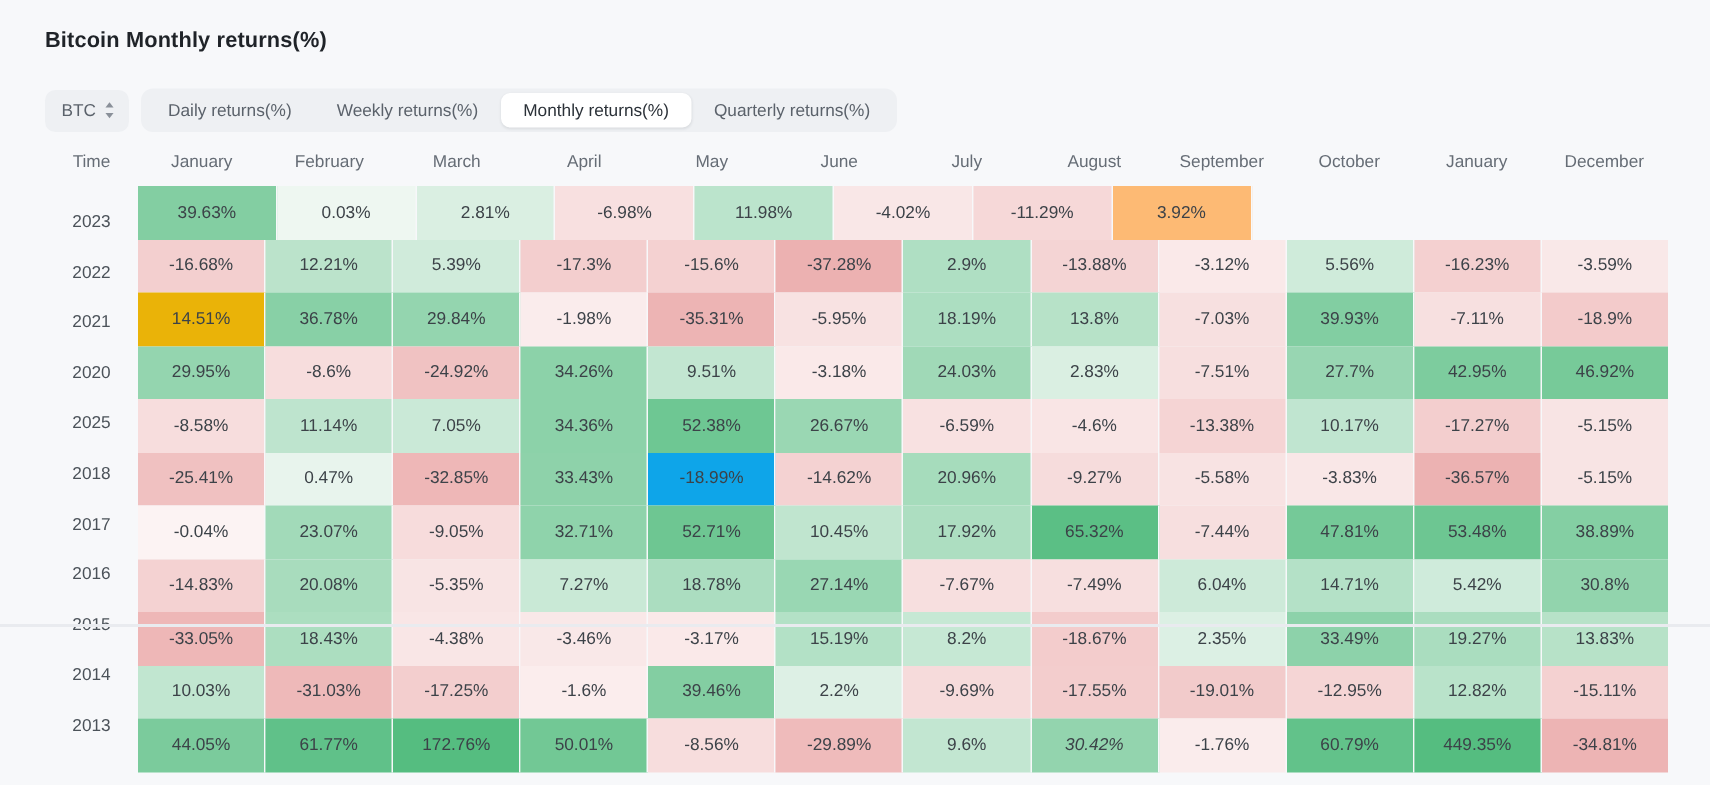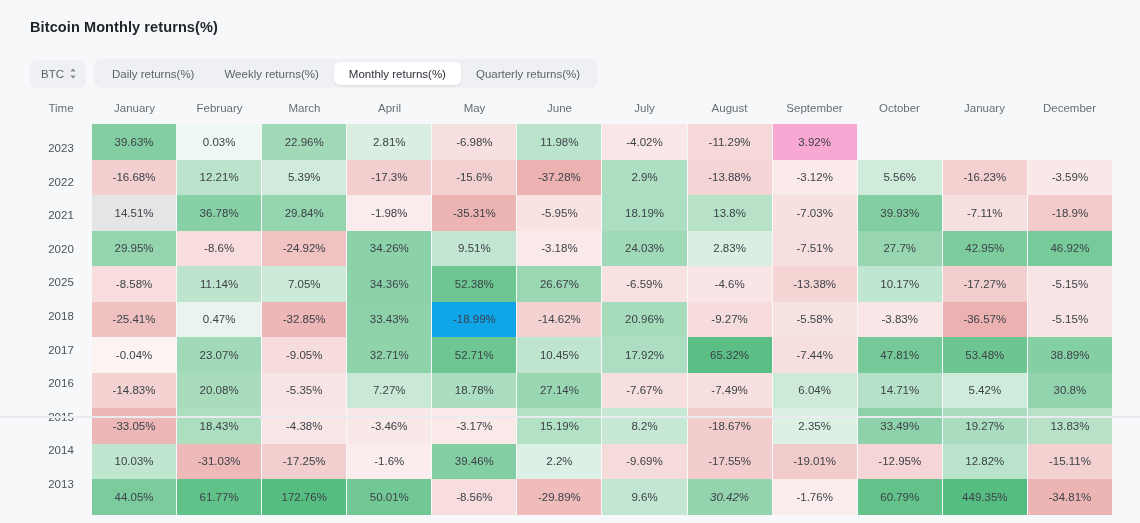--- a/index.html
+++ b/index.html
@@ -205,27 +205,26 @@
         <div class="cell">October</div>
         <div class="cell">January</div>
         <div class="cell">December</div>
       </div>
     <div class="body" id="body" style="height: 390.5px;">
       <div class="rows" id="rows">
           <div class="row">
             <div class="spacer-col"></div>
             <div class="cell" style="background: rgb(131, 206, 162);">39.63%</div>
             <div class="cell" style="background: rgb(238, 247, 241);">0.03%</div>
-            <div class="cell" style="background: rgb(162, 218, 185);">22.96%</div>
             <div class="cell" style="background: rgb(218, 239, 226);">2.81%</div>
             <div class="cell" style="background: rgb(248, 224, 224);">-6.98%</div>
             <div class="cell" style="background: rgb(187, 228, 204);">11.98%</div>
             <div class="cell" style="background: rgb(249, 231, 231);">-4.02%</div>
             <div class="cell" style="background: rgb(246, 216, 216);">-11.29%</div>
-            <div class="cell" style="background: #f9a8d4;">3.92%</div>
+            <div class="cell" style="background: #fdba74;">3.92%</div>
             <div class="cell empty"></div>
             <div class="cell empty"></div>
             <div class="cell empty"></div>
           </div>
           <div class="row">
             <div class="spacer-col"></div>
             <div class="cell" style="background: rgb(243, 207, 207);">-16.68%</div>
             <div class="cell" style="background: rgb(187, 227, 203);">12.21%</div>
             <div class="cell" style="background: rgb(208, 235, 219);">5.39%</div>
             <div class="cell" style="background: rgb(243, 206, 206);">-17.3%</div>
@@ -233,21 +232,21 @@
             <div class="cell" style="background: rgb(236, 177, 177);">-37.28%</div>
             <div class="cell" style="background: rgb(175, 223, 195);">2.9%</div>
             <div class="cell" style="background: rgb(244, 212, 212);">-13.88%</div>
             <div class="cell" style="background: rgb(250, 233, 233);">-3.12%</div>
             <div class="cell" style="background: rgb(207, 235, 218);">5.56%</div>
             <div class="cell" style="background: rgb(244, 208, 208);">-16.23%</div>
             <div class="cell" style="background: rgb(249, 232, 232);">-3.59%</div>
           </div>
           <div class="row">
             <div class="spacer-col"></div>
-            <div class="cell" style="background: #e5e5e5;">14.51%</div>
+            <div class="cell" style="background: #eab308;">14.51%</div>
             <div class="cell" style="background: rgb(136, 208, 166);">36.78%</div>
             <div class="cell" style="background: rgb(148, 213, 175);">29.84%</div>
             <div class="cell" style="background: rgb(250, 236, 236);">-1.98%</div>
             <div class="cell" style="background: rgb(237, 180, 180);">-35.31%</div>
             <div class="cell" style="background: rgb(248, 226, 226);">-5.95%</div>
             <div class="cell" style="background: rgb(172, 222, 193);">18.19%</div>
             <div class="cell" style="background: rgb(183, 226, 200);">13.8%</div>
             <div class="cell" style="background: rgb(247, 224, 224);">-7.03%</div>
             <div class="cell" style="background: rgb(130, 206, 162);">39.93%</div>
             <div class="cell" style="background: rgb(247, 224, 224);">-7.11%</div>

